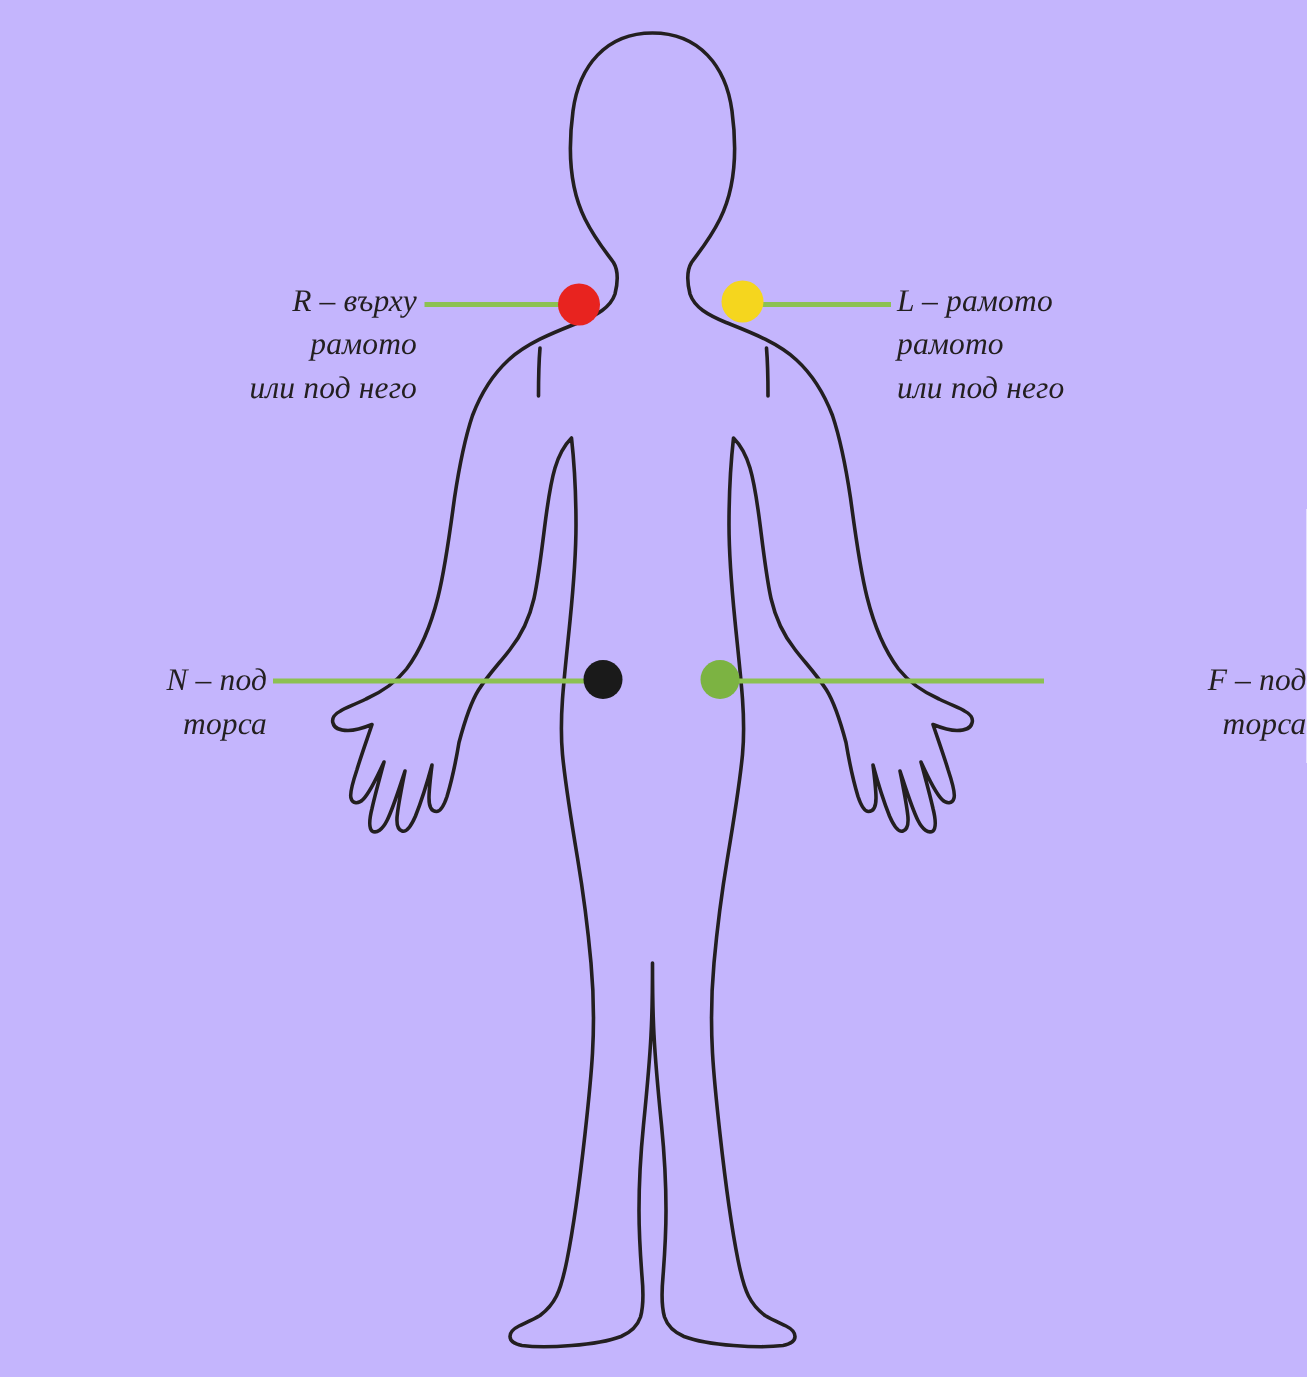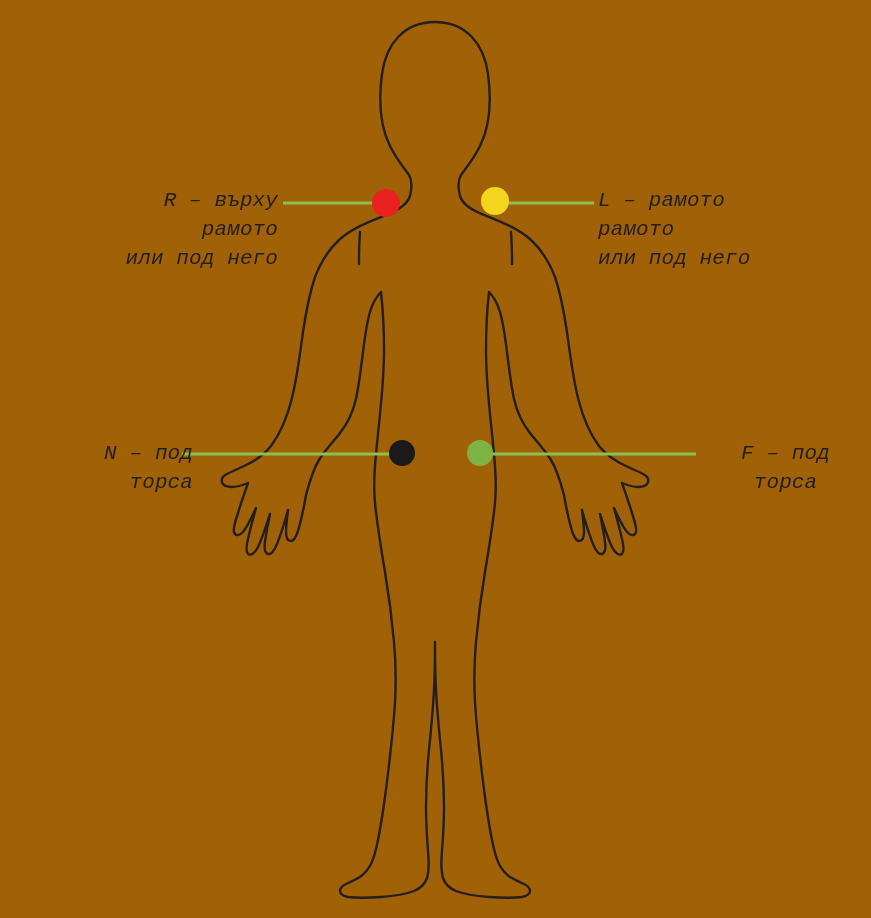--- a/index.html
+++ b/index.html
@@ -5,23 +5,23 @@
 <style>
   html, body {
     margin: 0;
     padding: 0;
     background: #ffffff;
   }
   #diagram-root {
     position: relative;
     width: 871px;
     height: 918px;
-    background: #a16207;
+    background: #c4b5fd;
     overflow: hidden;
-    font-family: Liberation Mono, monospace;
+    font-family: Liberation Serif, serif;
   }
   #body-svg {
     position: absolute;
     left: 0;
     top: 0;
     width: 871px;
     height: 918px;
     display: block;
   }
   .label {
@@ -48,29 +48,29 @@
     width: 278px;
     text-align: right;
   }
   #label-L {
     left: 598px;
     top: 186px;
     width: 273px;
     text-align: left;
   }
   #label-N {
-    left: 16px;
+    left: 1px;
     top: 439px;
     width: 177px;
   }
   #label-F {
     left: 700px;
     top: 439px;
     width: 171px;
-    text-align: center;
+    text-align: right;
   }
 </style>
 </head>
 <body>
 
 <div id="diagram-root">
 
   <svg id="body-svg" viewBox="0 0 871 918" xmlns="http://www.w3.org/2000/svg">
 
     <g fill="none" stroke="#231f20" stroke-width="2.4" stroke-linecap="round" stroke-linejoin="round">

